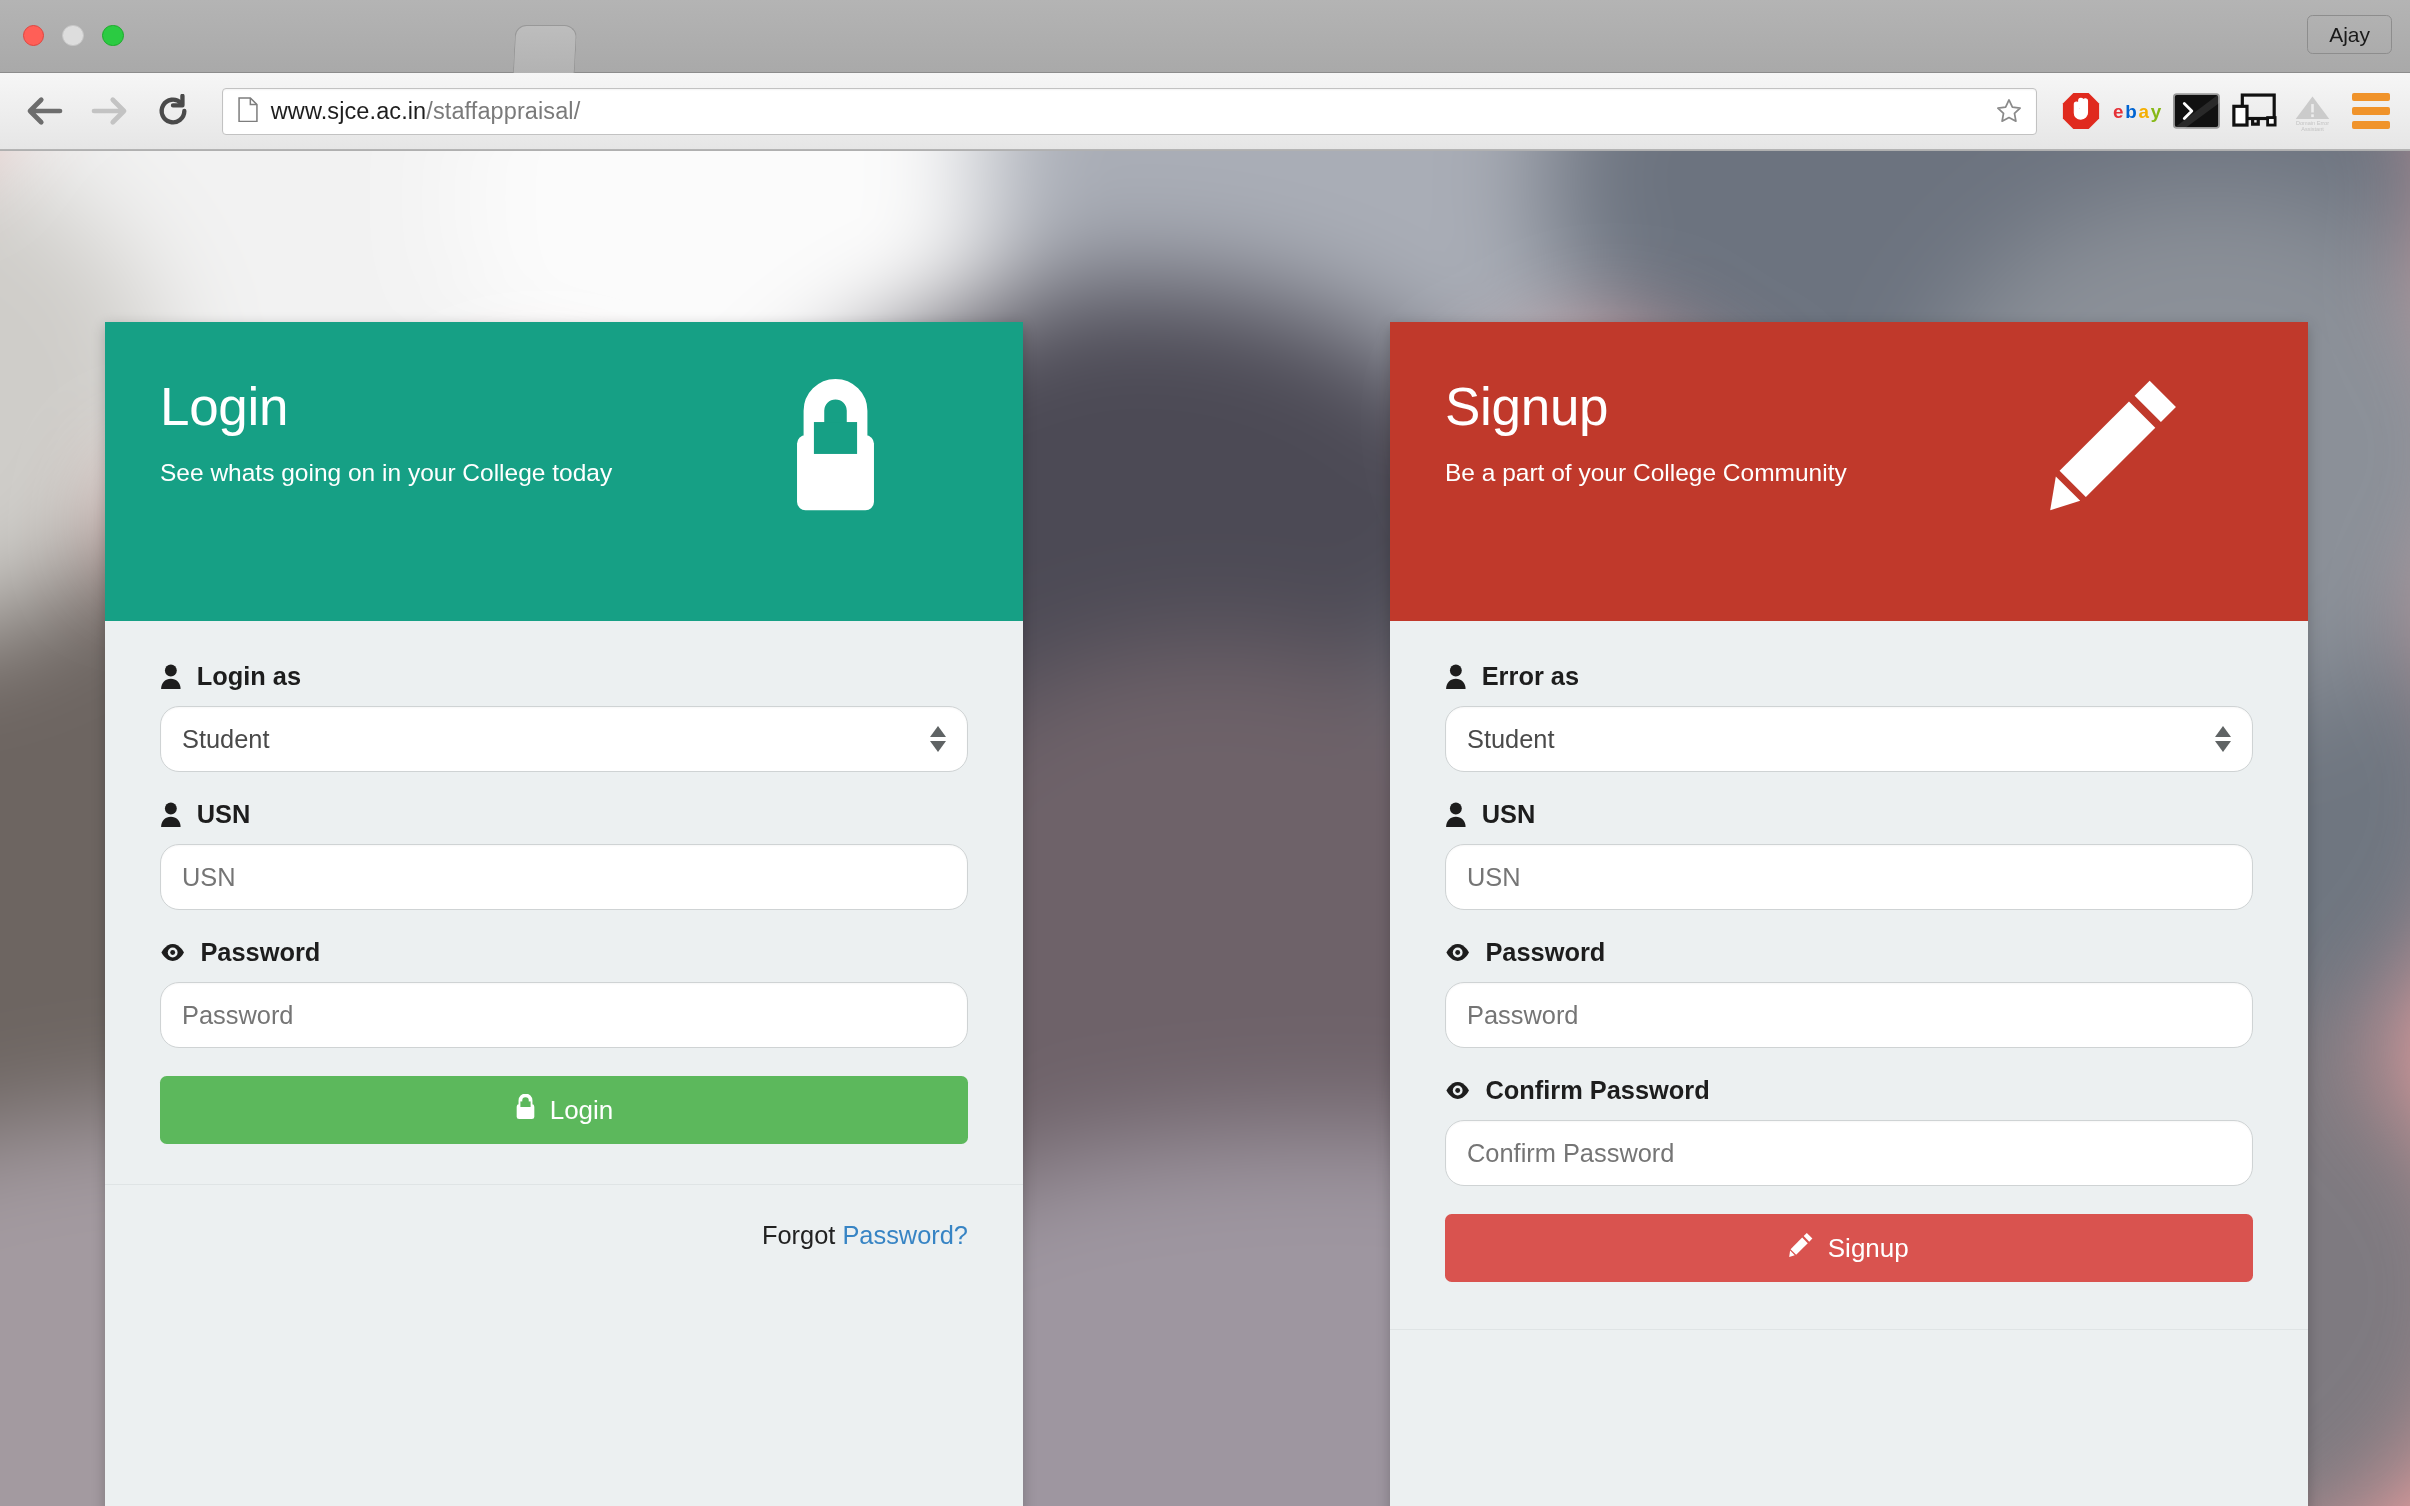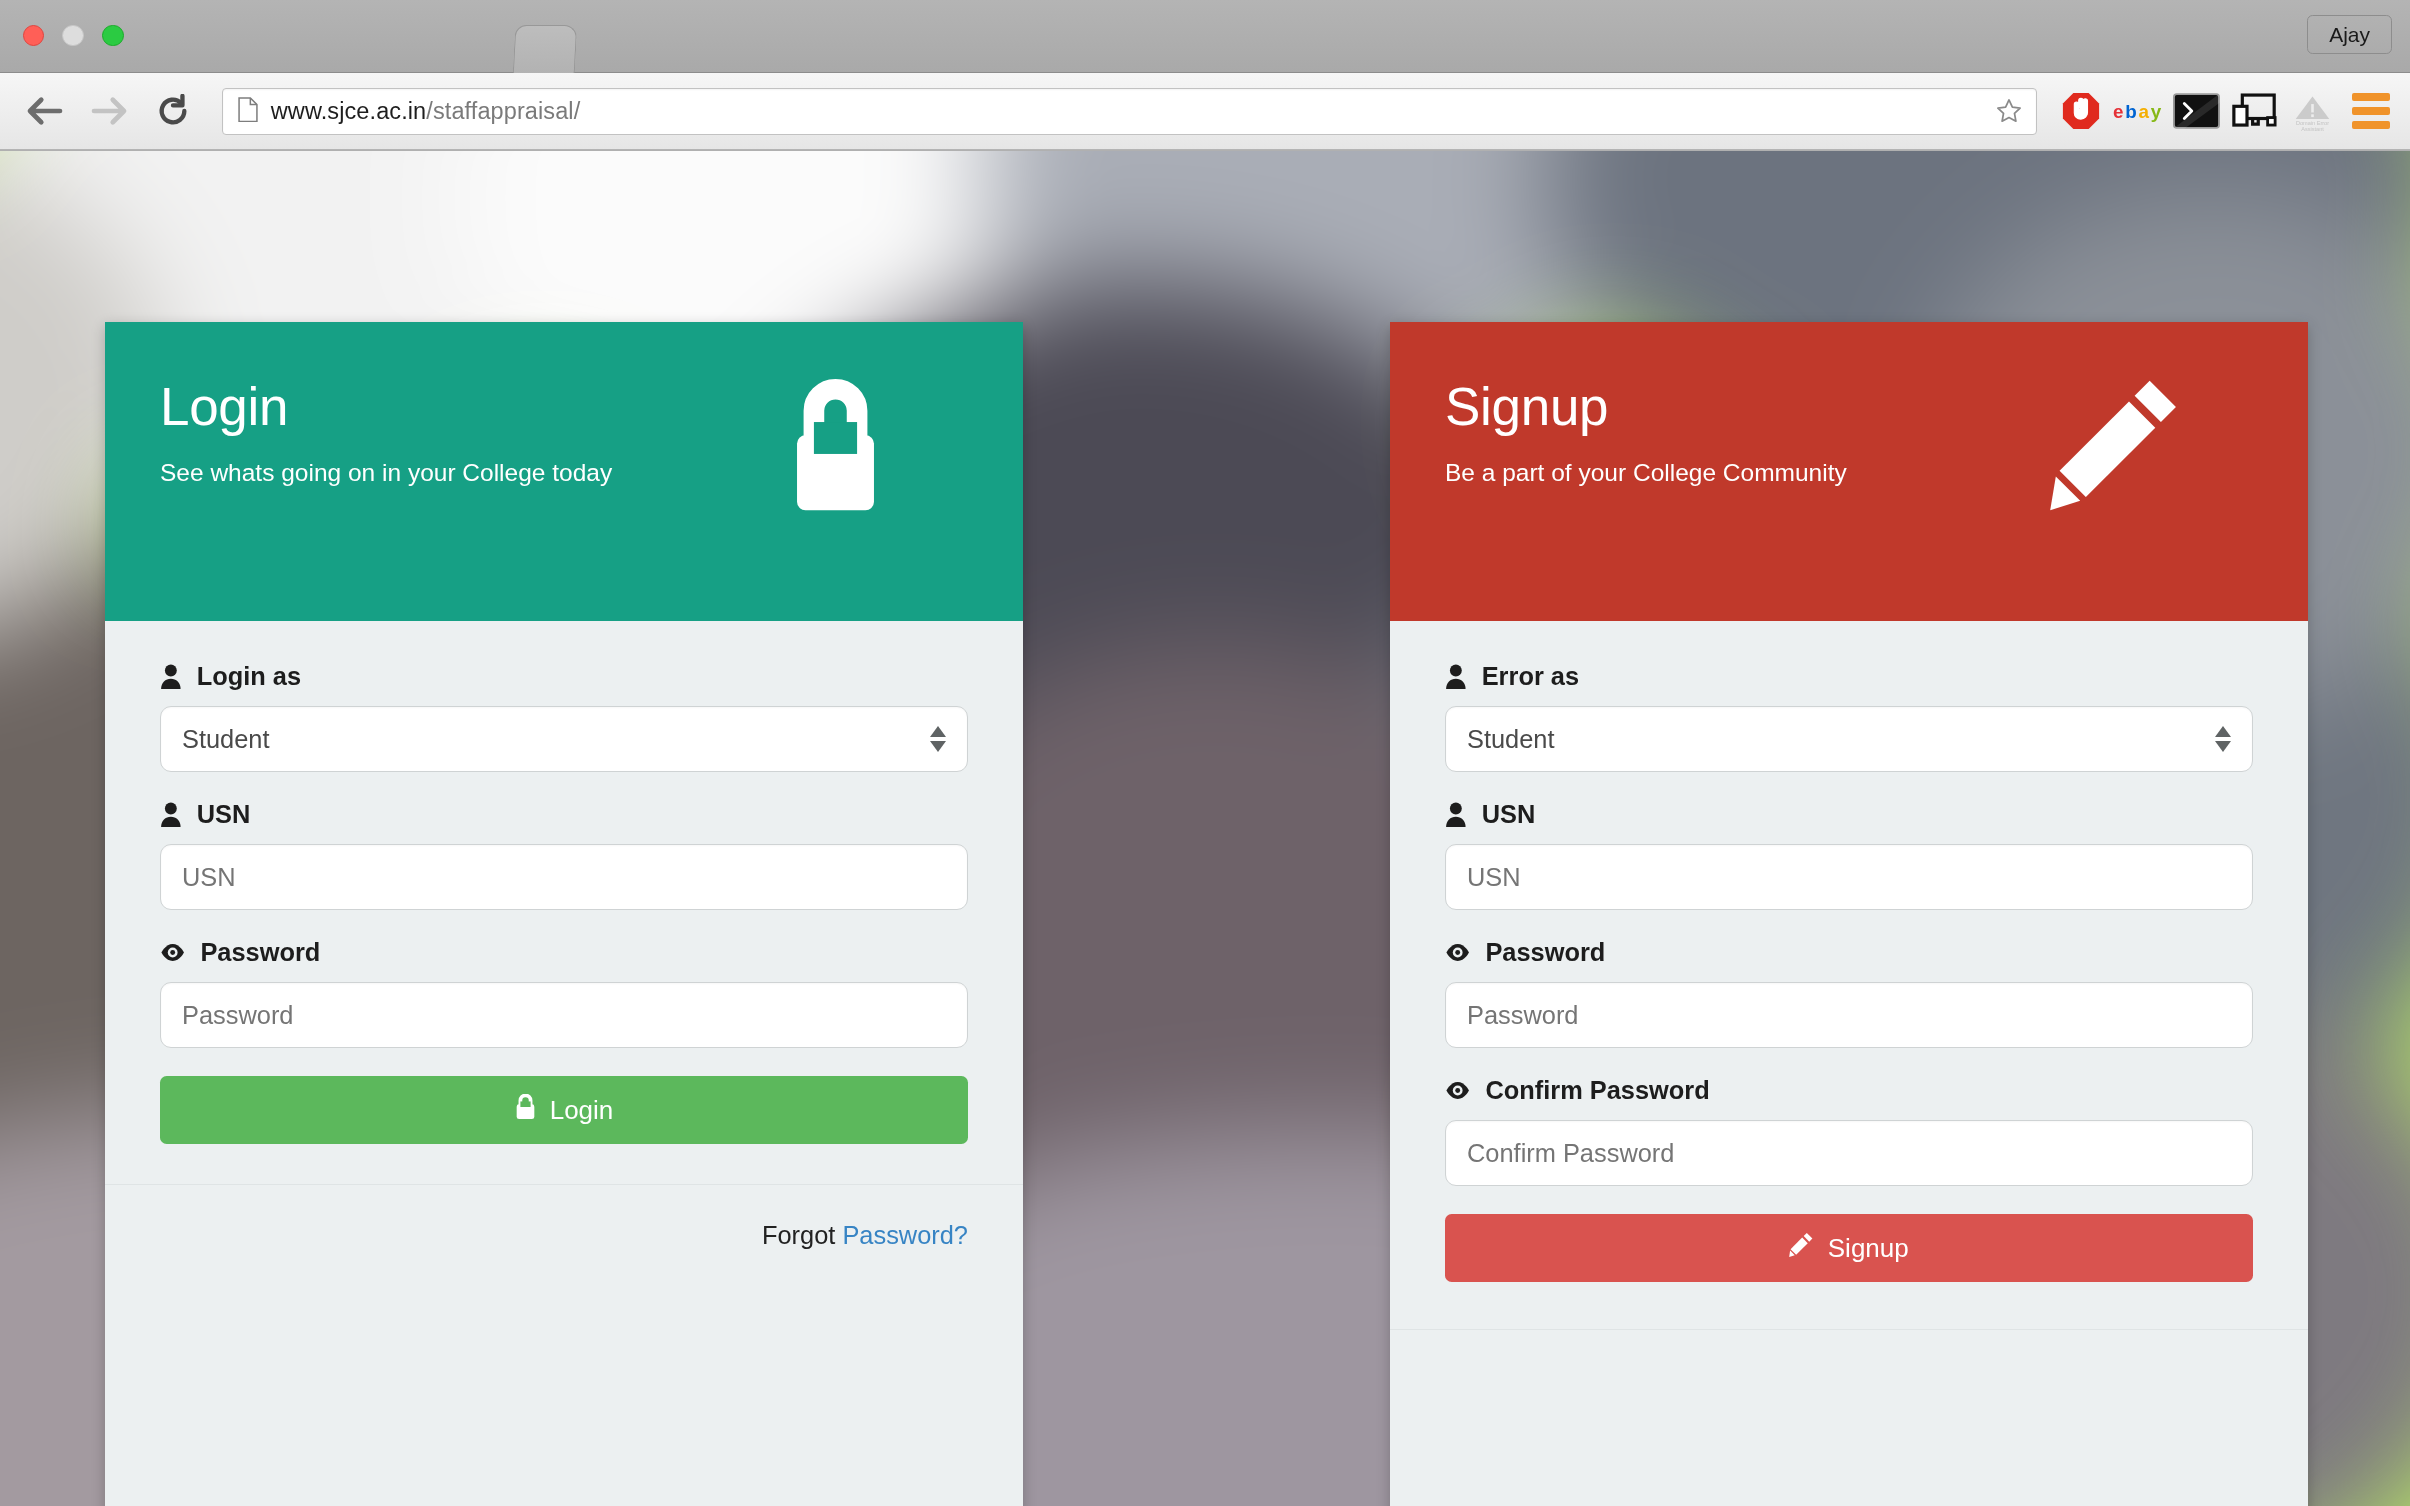--- a/index.html
+++ b/index.html
@@ -88,21 +88,21 @@
   .ext-row { display: flex; align-items: center; gap: 0; padding-right: 11.3px; }
   .ext { width: 58px; height: 55px; display: flex; align-items: center; justify-content: center; }
 
   .hamburger { width: 43px; display: flex; flex-direction: column; gap: 5.6px; align-items: center; }
   .hamburger i { display: block; width: 38px; height: 8.5px; border-radius: 1.9px; background: #f0932a; }
 
   
   .viewport {
     position: absolute; top: 151px; left: 0;
     width: 2411px; height: 1356px; overflow: hidden;
-    background: #bef264;
+    background: #fca5a5;
   }
   .bg-blur { position: absolute; inset: -132px; filter: blur(55px); }
   .bg-blur span { position: absolute; display: block; border-radius: 50%; }
   .b1 { left: 56px;  top: -56px;  width: 716px;  height: 527px; background: #f2f2f2; }
   .b2 { left: 584px; top: -113px; width: 659px;  height: 584px; background: #fbfbfb; }
   .b3 { left: 1111px;top: -113px; width: 716px;  height: 527px; background: #a9adb6; }
   .b4 { left: 1676px;top: -132px; width: 923px;  height: 584px; background: #6c737f; }
   .b5 { left: 847px; top: 264px;  width: 847px;  height: 716px; background: #4c4a55; }
   .b6 { left: 1507px;top: 395px;  width: 1130px; height: 772px; background: #6f7680; }
   .b7 { left: -188px;top: 527px;  width: 847px;  height: 659px; background: #6d6561; }
@@ -134,21 +134,21 @@
 
   .field-label {
     display: flex; align-items: center; gap: 15px;
     font-size: 25.4px; font-weight: bold; color: #1d1d1d;
     margin: 0 0 15px 0;
   }
   .field-label .lbl-icon { flex: 0 0 auto; display: flex; align-items: center; }
 
   .ctrl {
     width: 100%; height: 66px;
-    border: 0.9px solid #cfd3d4; border-radius: 11px;
+    border: 0.9px solid #cfd3d4; border-radius: 19px;
     background: #fff; font-size: 25.4px; color: #9aa0a3;
     padding: 0 21px; font-family: inherit;
     display: flex; align-items: center;
     box-shadow: inset 0 0.9px 1.9px rgba(0,0,0,.035);
     margin-bottom: 28px;
   }
   .ctrl.select { color: #4a4a4a; justify-content: space-between; }
   .spinner { display: flex; flex-direction: column; gap: 3.8px; align-items: center; }
   .spinner i { display: block; width: 0; height: 0; border-left: 8.5px solid transparent; border-right: 8.5px solid transparent; }
   .spinner .up   { border-bottom: 11.3px solid #5f6364; }

